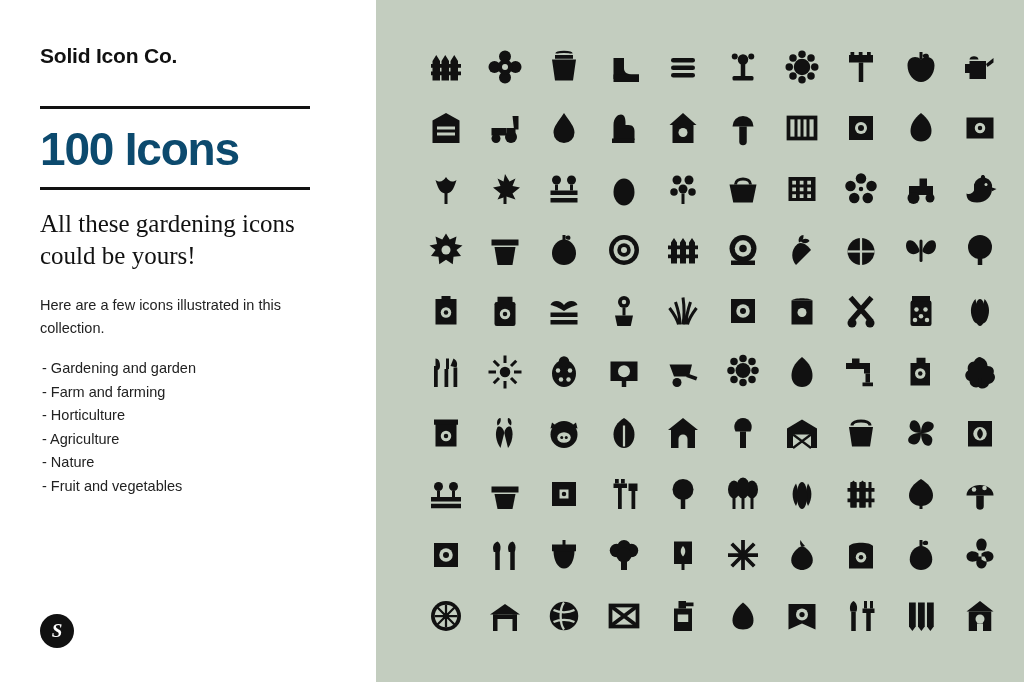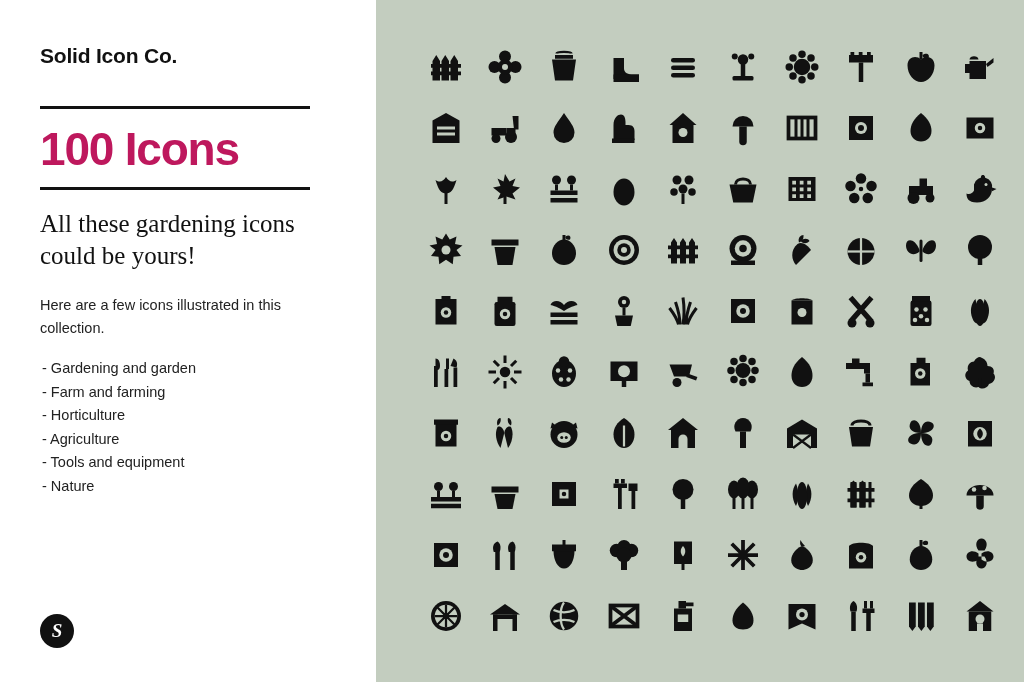--- a/index.html
+++ b/index.html
@@ -42,21 +42,21 @@
   .rule {
     width: 270px;
     height: 3px;
     background: #111111;
     margin-top: 38px;
     margin-bottom: 0;
   }
   .headline {
     font-size: 46px;
     font-weight: bold;
-    color: #be185d;
+    color: #0c4a6e;
     letter-spacing: -1.2px;
     margin: 16px 0 14px 0;
     line-height: 1.05;
   }
   .rule2 {
     width: 270px;
     height: 3px;
     background: #111111;
     margin-bottom: 18px;
   }
@@ -142,22 +142,22 @@
     <div class="rule"></div>
     <div class="headline">100 Icons</div>
     <div class="rule2"></div>
     <div class="subhead">All these gardening icons could be yours!</div>
     <div class="lede">Here are a few icons illustrated in this collection.</div>
     <ul class="topics">
       <li>- Gardening and garden</li>
       <li>- Farm and farming</li>
       <li>- Horticulture</li>
       <li>- Agriculture</li>
-      <li>- Tools and equipment</li>
       <li>- Nature</li>
+      <li>- Fruit and vegetables</li>
     </ul>
     <div class="spacer"></div>
     <div class="logo-mark">S</div>
   </div>
 
   <div class="right">
     <div class="icon-grid">
 
       <div class="icon-cell">
           <svg viewBox="0 0 48 48">

